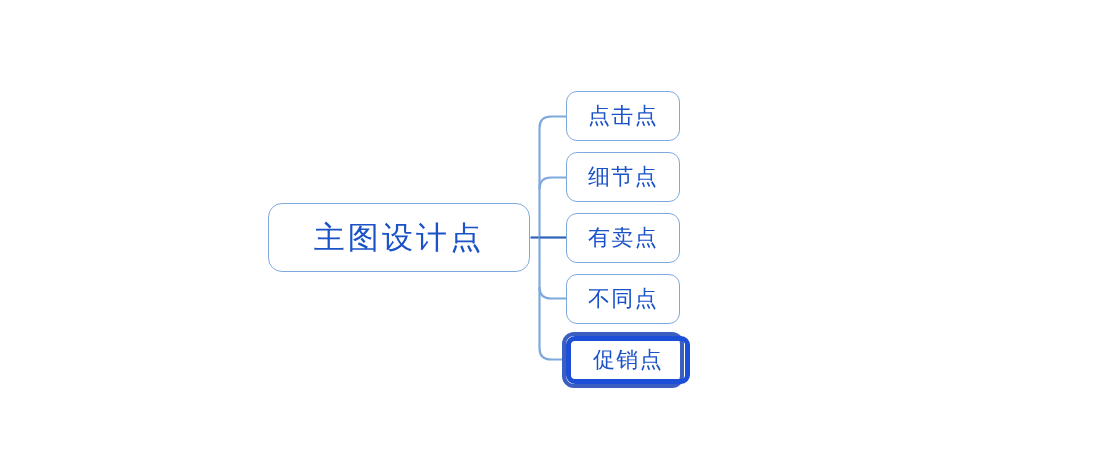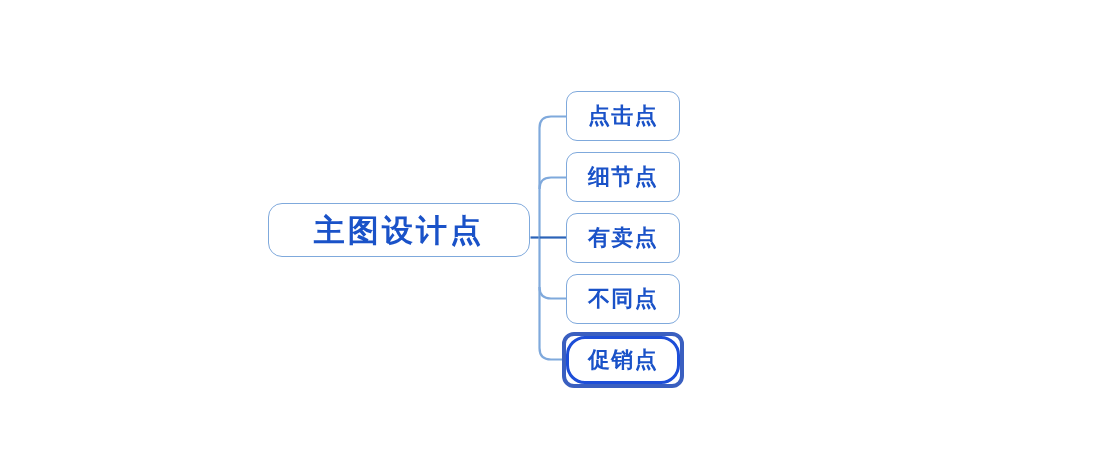--- a/index.html
+++ b/index.html
@@ -32,27 +32,26 @@
     display: flex;
     align-items: center;
     justify-content: center;
     background: #ffffff;
     border: 1px solid #7fa9dc;
     border-radius: 12px;
     color: #1a52c8;
     letter-spacing: 0.06em;
     white-space: nowrap;
     line-height: 1;
-    font-weight: bold;
   }
   .node-root {
     left: 268px;
     top: 203px;
     width: 262px;
-    height: 54px;
+    height: 69px;
     border-radius: 14px;
     font-size: 31px;
     letter-spacing: 0.10em;
   }
   .node-child {
     left: 566px;
     width: 114px;
     height: 50px;
     font-size: 22px;
     border-radius: 11px;
@@ -70,24 +69,24 @@
     width: 122px;
     height: 56px;
     box-sizing: border-box;
     border: 4px solid #3a5fc0;
     border-radius: 12px;
     background: #ffffff;
   }
   .node-child.selected {
     left: 566px;
     top: 336px;
-    width: 114px;
+    width: 124px;
     height: 48px;
-    border: 3px solid #1d4ed8;
-    border-radius: 19px;
+    border: 5px solid #1d4ed8;
+    border-radius: 9px;
     background: transparent;
   }
 </style>
 </head>
 <body>
 
 <div id="canvas">
 
   <svg id="connectors" viewBox="0 0 1103 462" xmlns="http://www.w3.org/2000/svg">
 

